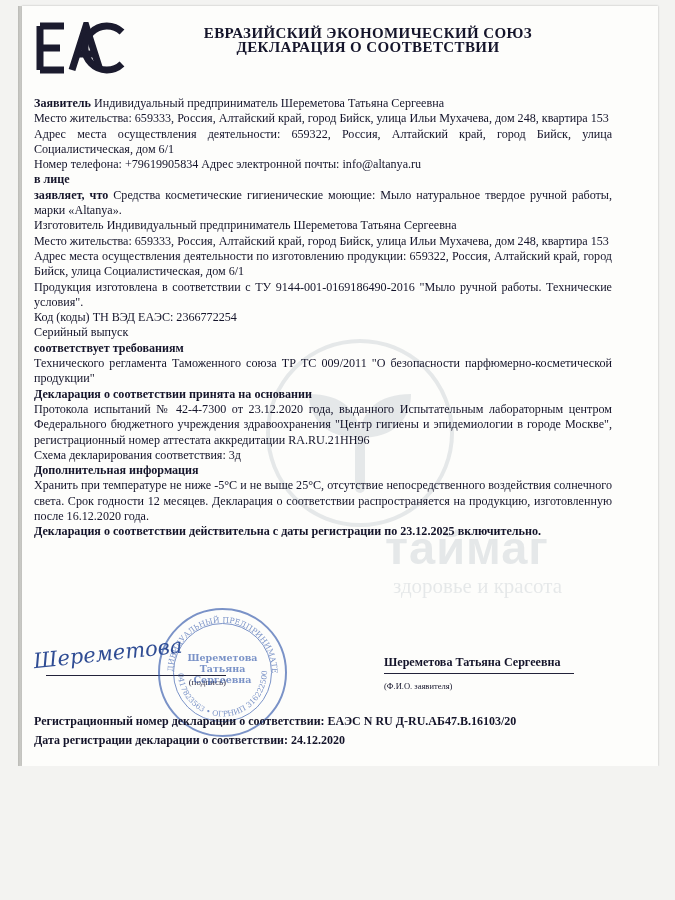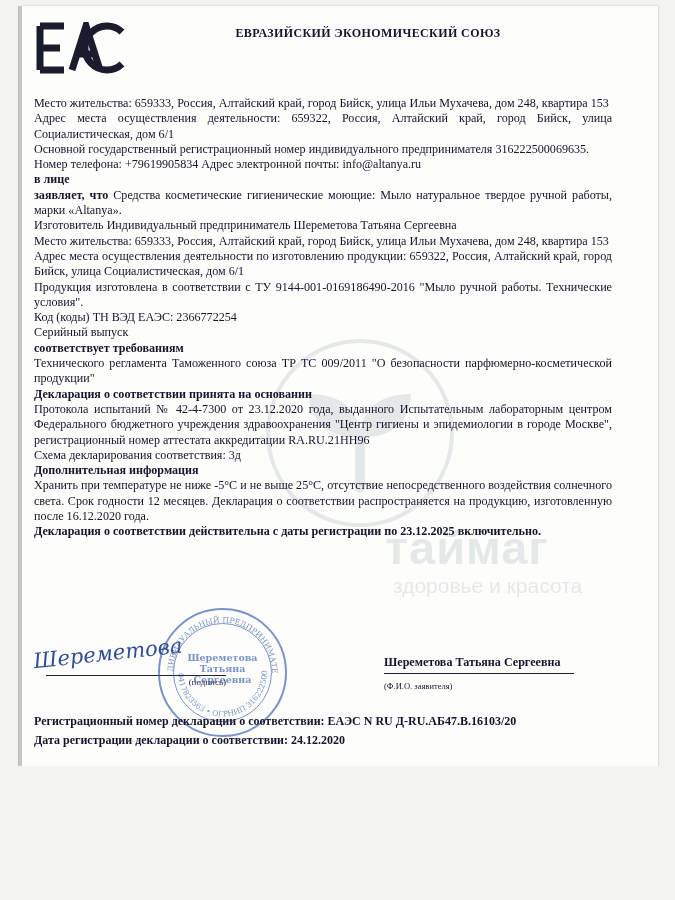--- a/index.html
+++ b/index.html
@@ -52,21 +52,21 @@
   }
   .eac svg { display: block; }
 
   .header {
     position: absolute;
     left: 148px;
     top: 26px;
     width: 440px;
     text-align: center;
     font-weight: bold;
-    font-size: 12px;
+    font-size: 15px;
     letter-spacing: 0.4px;
     line-height: 14px;
   }
 
   .body {
     position: absolute;
     left: 34px;
     top: 96px;
     width: 578px;
     font-size: 12.1px;
@@ -206,21 +206,21 @@
     font-family: "Liberation Sans", sans-serif;
     font-size: 47px;
     font-weight: bold;
     color: #6e7f8e;
     letter-spacing: 1px;
   }
   .wm-sub {
     position: absolute;
     left: 138px;
     top: 244px;
-    font-family: Liberation Sans, sans-serif;
+    font-family: Liberation Serif, serif;
     font-size: 21px;
     color: #6e7f8e;
   }
   .wm-logo {
     position: absolute;
     left: 10px;
     top: 8px;
   }
 </style>
 </head>
@@ -241,37 +241,38 @@
         <path d="M6 48 L30 48"></path>
         <path d="M38 48 L52 4 L66 48"></path>
         <path d="M44 32 L60 32"></path>
         <path d="M88 10 A22 22 0 1 0 88 42"></path>
       </g>
     </svg>
   </div>
 
   <div class="header">
     <div>ЕВРАЗИЙСКИЙ ЭКОНОМИЧЕСКИЙ СОЮЗ</div>
+    <div>ДЕКЛАРАЦИЯ О СООТВЕТСТВИИ</div>
   </div>
 
   <div class="watermark">
     <svg class="wm-logo" width="190" height="190" viewBox="0 0 190 190">
       <circle cx="95" cy="95" r="92" fill="none" stroke="#6e7f8e" stroke-width="4"></circle>
       <path d="M95 150 L95 96" stroke="#6e7f8e" stroke-width="10" fill="none" stroke-linecap="round"></path>
       <path d="M95 100 C60 100 44 80 44 56 C76 56 95 72 95 100 Z" fill="#6e7f8e"></path>
       <path d="M95 100 C130 100 146 80 146 56 C114 56 95 72 95 100 Z" fill="#6e7f8e"></path>
     </svg>
     <div class="wm-text">таймаг</div>
     <div class="wm-sub">здоровье и красота</div>
   </div>
 
   <div class="body">
+    <p><span class="b">Заявитель</span><span> Индивидуальный предприниматель Шереметова Татьяна Сергеевна</span></p>
     <p><span class="b"></span><span>Место жительства: 659333, Россия, Алтайский край, город Бийск, улица Ильи Мухачева, дом 248, квартира 153</span></p>
     <p><span class="b"></span><span>Адрес места осуществления деятельности: 659322, Россия, Алтайский край, город Бийск, улица Социалистическая, дом 6/1</span></p>
-    <p><span class="b"></span><span>Основной государственный регистрационный номер индивидуального предпринимателя 316222500069635.</span></p>
     <p><span class="b"></span><span>Номер телефона: +79619905834 Адрес электронной почты: info@altanya.ru</span></p>
     <p><span class="b">в лице</span><span></span></p>
     <p><span class="b">заявляет, что</span><span> Средства косметические гигиенические моющие: Мыло натуральное твердое ручной работы, марки «Altanya».</span></p>
     <p><span class="b"></span><span>Изготовитель Индивидуальный предприниматель Шереметова Татьяна Сергеевна</span></p>
     <p><span class="b"></span><span>Место жительства: 659333, Россия, Алтайский край, город Бийск, улица Ильи Мухачева, дом 248, квартира 153</span></p>
     <p><span class="b"></span><span>Адрес места осуществления деятельности по изготовлению продукции: 659322, Россия, Алтайский край, город Бийск, улица Социалистическая, дом 6/1</span></p>
     <p><span class="b"></span><span>Продукция изготовлена в соответствии с ТУ 9144-001-0169186490-2016 "Мыло ручной работы. Технические условия".</span></p>
     <p><span class="b"></span><span>Код (коды) ТН ВЭД ЕАЭС: 2366772254</span></p>
     <p><span class="b"></span><span>Серийный выпуск</span></p>
     <p><span class="b">соответствует требованиям</span><span></span></p>

